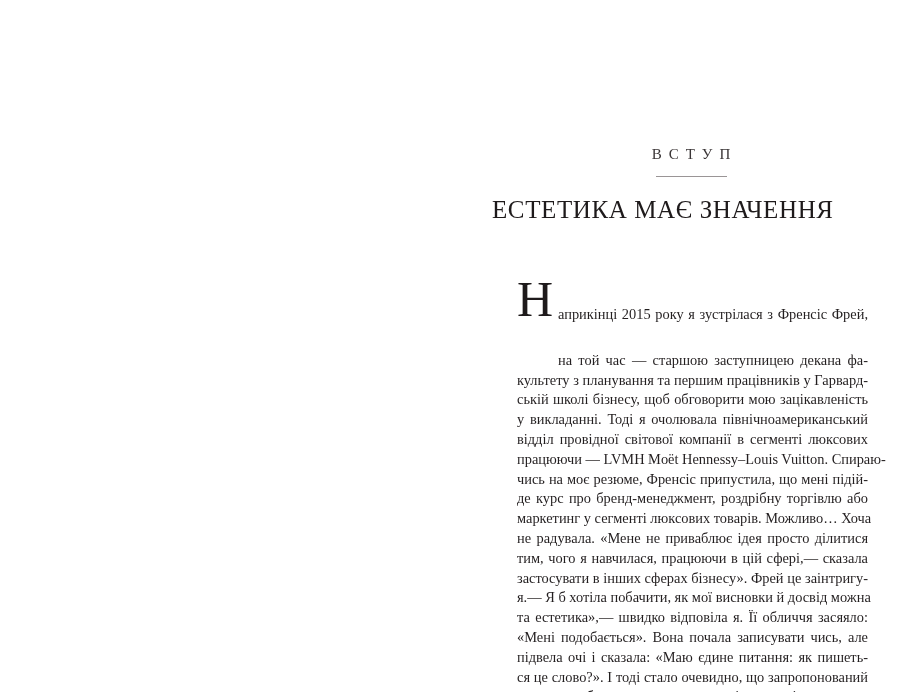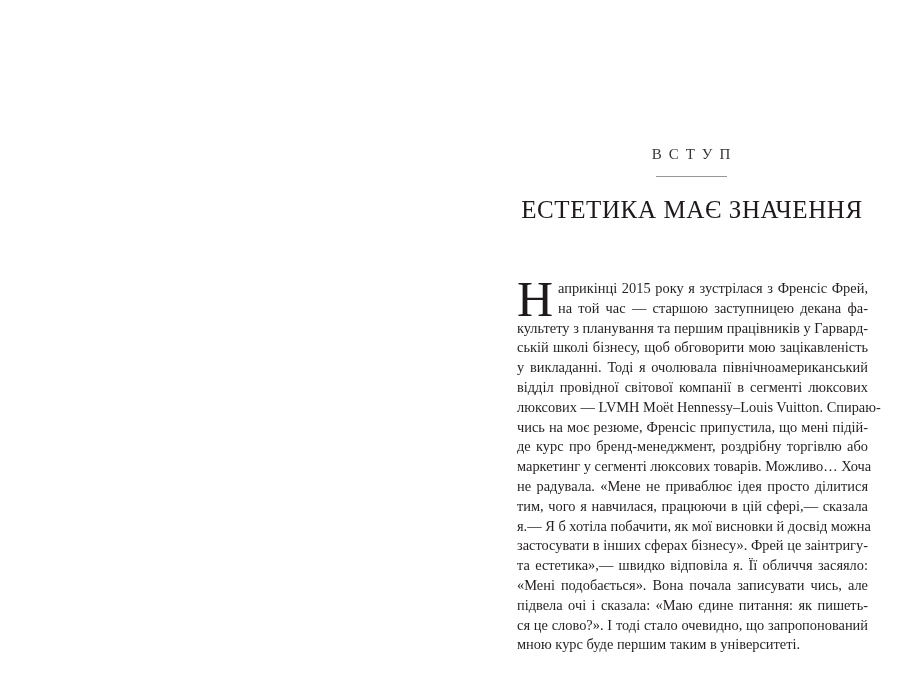--- a/index.html
+++ b/index.html
@@ -38,21 +38,21 @@
       top: 176px;
       width: 71px;
       height: 0;
       border-top: 1px solid #9a9596;
     }
     .chapter-title {
       position: absolute;
       left: 476px;
       width: 400px;
       top: 196px;
-      text-align: center;
+      text-align: left;
       font-size: 25px;
       letter-spacing: 0.6px;
       color: #1e1a1b;
       white-space: nowrap;
     }
     .body-text {
       position: absolute;
       left: 501px;
       top: 279px;
       width: 351px;
@@ -65,20 +65,21 @@
       white-space: nowrap;
       text-align: justify;
       text-align-last: justify;
       height: 19.8px;
     }
     .body-text .line.last {
       text-align-last: left;
     }
     .body-text .line.indent {
       padding-left: 41px;
+      margin-top: 26px;
     }
     .drop-cap {
       position: absolute;
       left: 0px;
       top: -2px;
       font-size: 50px;
       line-height: 44px;
       color: #1e1a1b;
     }
     .italic { }
@@ -92,27 +93,27 @@
   <div class="chapter-title">ЕСТЕТИКА МАЄ ЗНАЧЕННЯ</div>
 
   <div class="body-text">
     <span class="drop-cap">Н</span>
     <span class="line indent">априкінці 2015 року я зустрілася з Френсіс Фрей,</span>
     <span class="line indent">на той час — старшою заступницею декана фа-</span>
     <span class="line">культету з планування та першим працівників у Гарвард-</span>
     <span class="line">ській школі бізнесу, щоб обговорити мою зацікавленість</span>
     <span class="line">у викладанні. Тоді я очолювала північноамериканський</span>
     <span class="line">відділ провідної світової компанії в сегменті люксових</span>
-    <span class="line"><span>люксових — </span><span class="italic">LVMH Moët Hennessy–Louis Vuitton</span><span>. Спираю-</span></span>
+    <span class="line"><span>працюючи — </span><span class="italic">LVMH Moët Hennessy–Louis Vuitton</span><span>. Спираю-</span></span>
     <span class="line">чись на моє резюме, Френсіс припустила, що мені підій-</span>
     <span class="line">де курс про бренд-менеджмент, роздрібну торгівлю або</span>
     <span class="line">маркетинг у сегменті люксових товарів. Можливо… Хоча</span>
     <span class="line">не радувала. «Мене не приваблює ідея просто ділитися</span>
     <span class="line">тим, чого я навчилася, працюючи в цій сфері,— сказала</span>
+    <span class="line">застосувати в інших сферах бізнесу». Фрей це заінтригу-</span>
     <span class="line">я.— Я б хотіла побачити, як мої висновки й досвід можна</span>
-    <span class="line">застосувати в інших сферах бізнесу». Фрей це заінтригу-</span>
     <span class="line">та естетика»,— швидко відповіла я. Її обличчя засяяло:</span>
     <span class="line">«Мені подобається». Вона почала записувати чись, але</span>
     <span class="line">підвела очі і сказала: «Маю єдине питання: як пишеть-</span>
     <span class="line">ся це слово?». І тоді стало очевидно, що запропонований</span>
     <span class="line last">мною курс буде першим таким в університеті.</span>
   </div>
 </div>
 
 </body></html>

